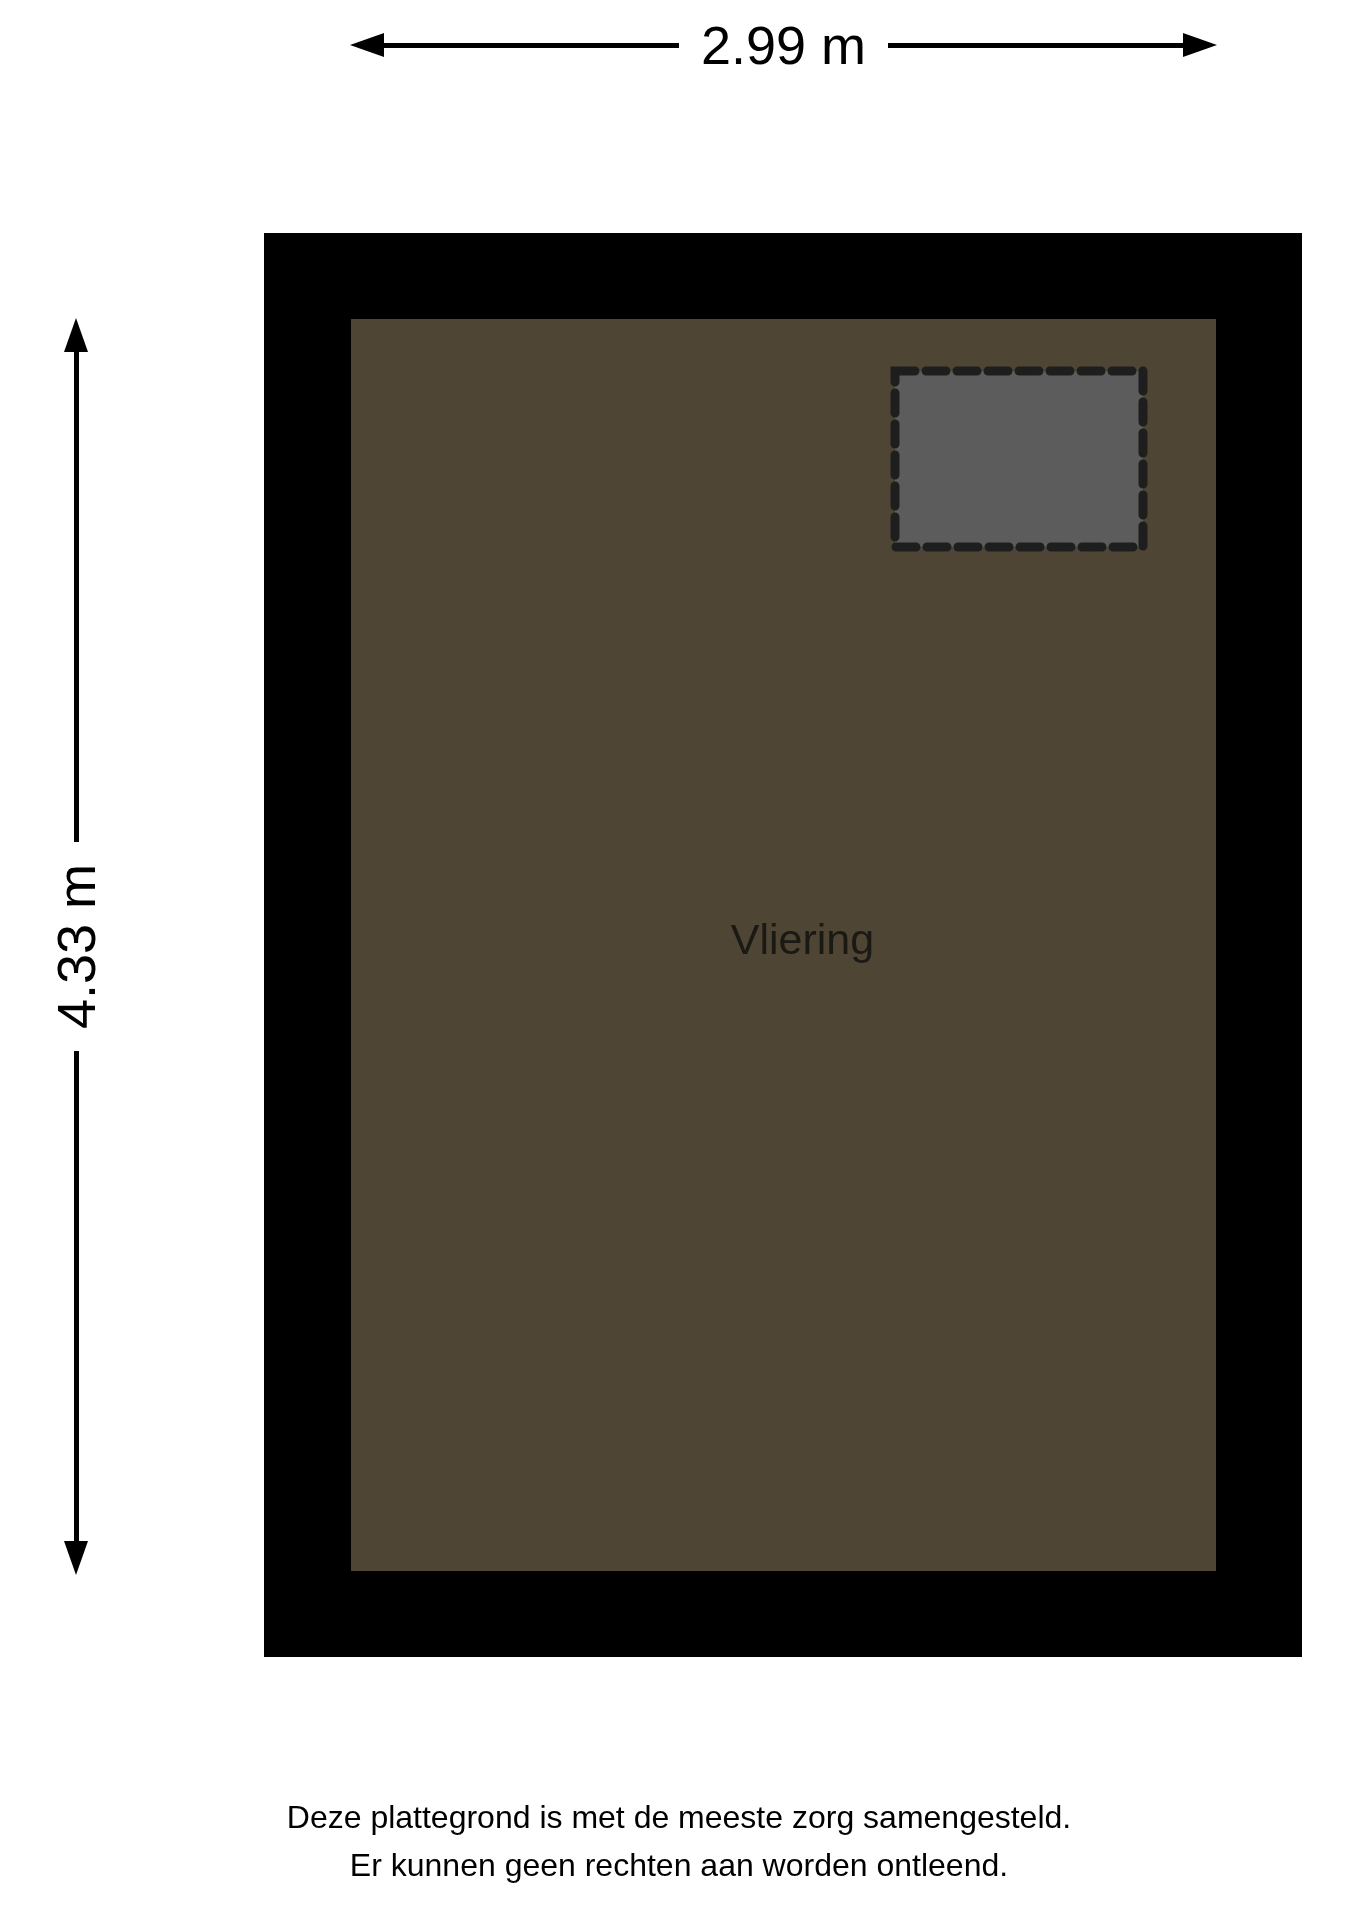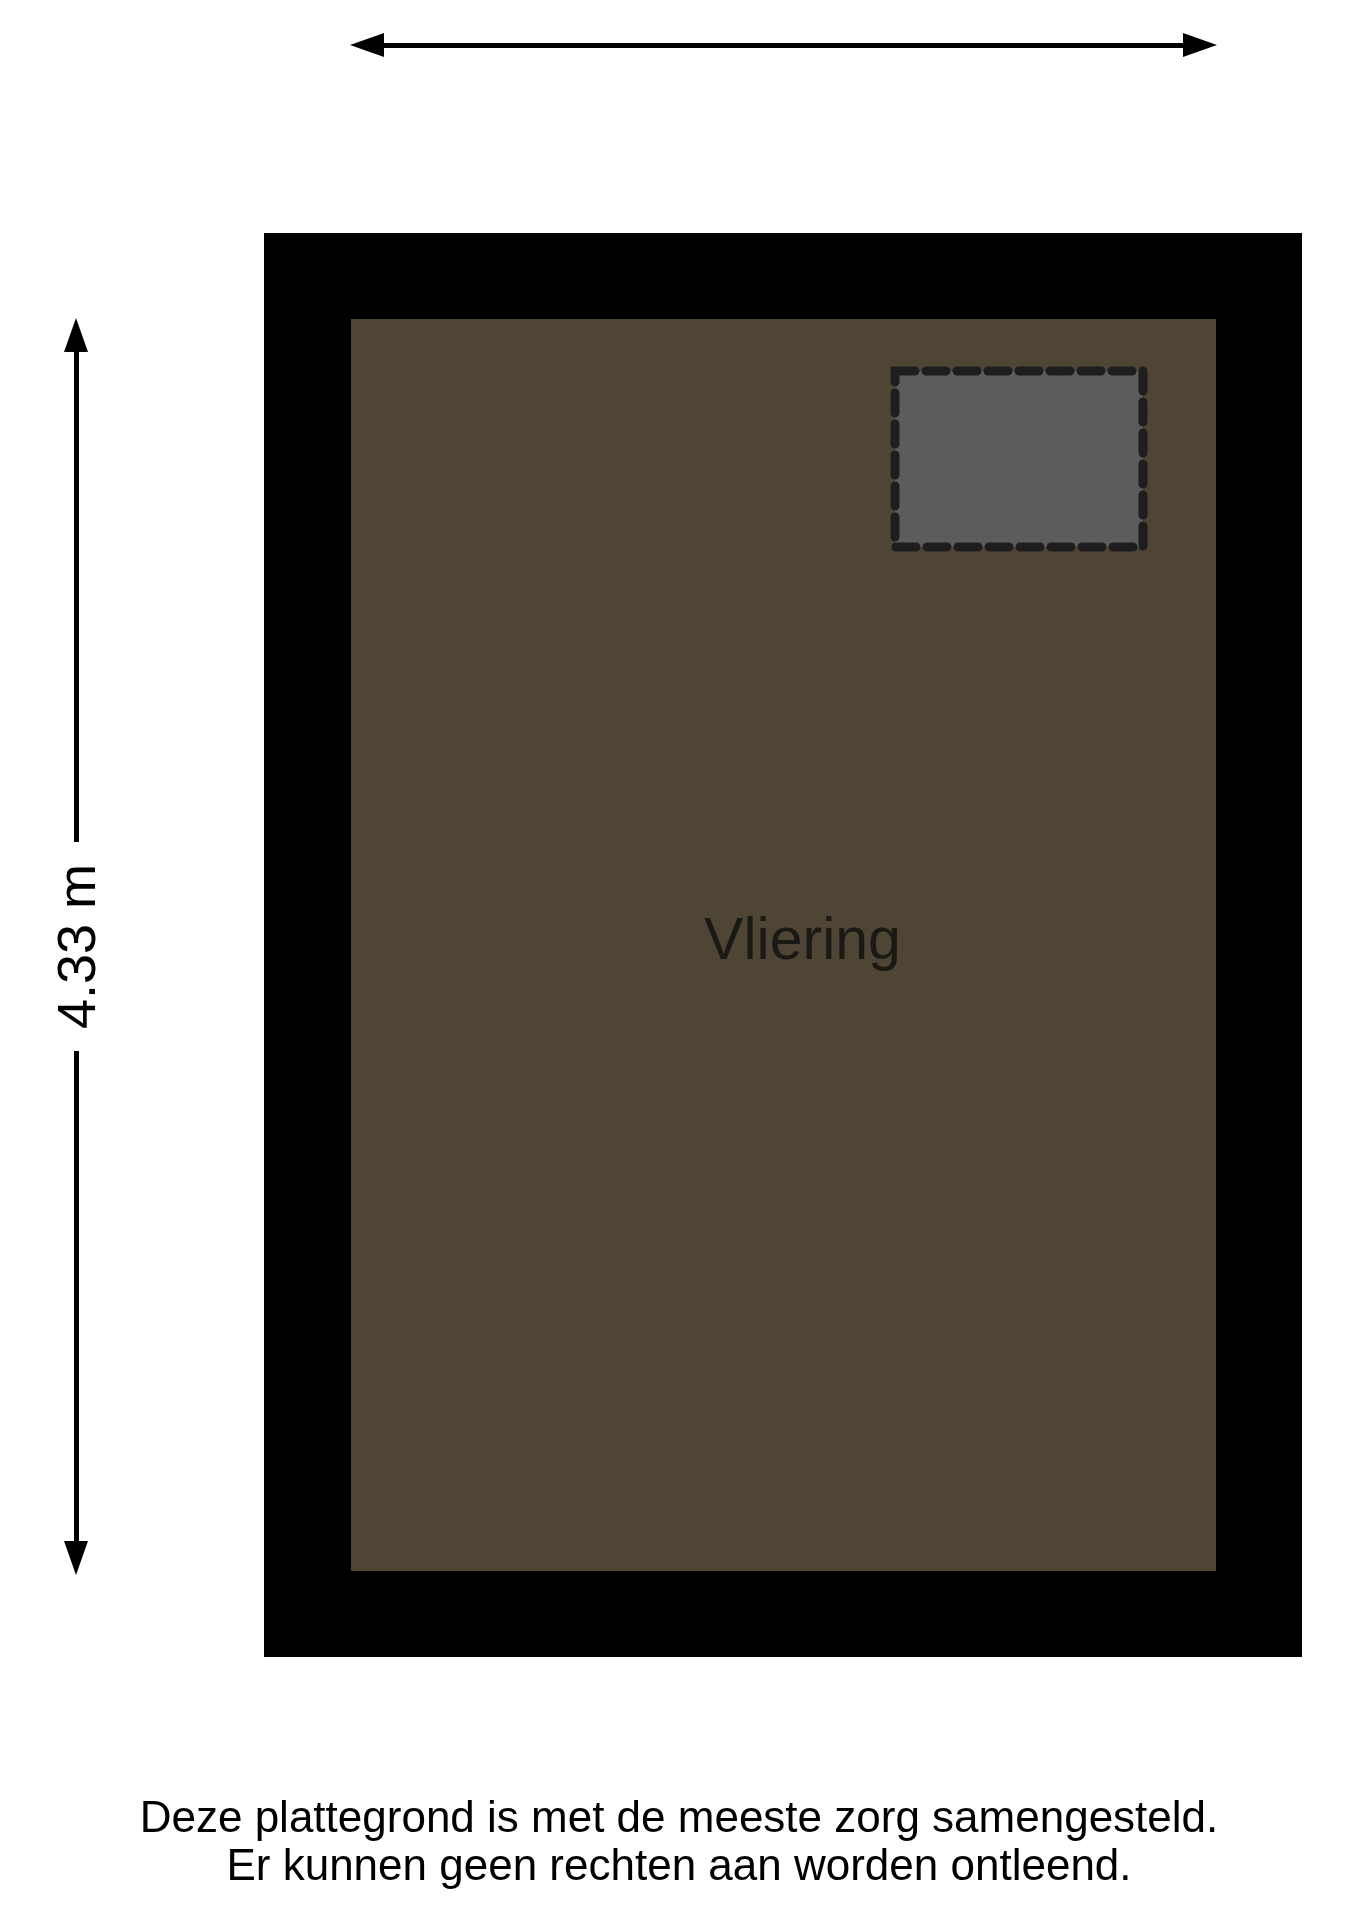--- a/index.html
+++ b/index.html
@@ -89,45 +89,46 @@
     stroke-dasharray: 20 11;
     stroke-linecap: round;
   }
   .room-label {
     position: absolute;
     left: 6px;
     right: 0;
     top: 588px;
     text-align: center;
     color: var(--room-text, #1b1914);
-    font-size: 59px;
+    font-size: 43px;
     line-height: 64px;
     padding-left: 32px;
   }
 
   
   .disclaimer {
     position: absolute;
     left: 0;
     width: 100%;
     top: 1793px;
     text-align: center;
-    font-size: 44px;
+    font-size: 32px;
     line-height: 48px;
     color: var(--disclaimer-text, #000);
   }
 </style>
 </head>
 <body>
 
 <div class="canvas">
 
   <div class="dim dim-h">
     <span class="ah ah-left"></span>
     <span class="dline"></span>
+    <span class="dlabel">2.99 m</span>
     <span class="dline"></span>
     <span class="ah ah-right"></span>
   </div>
 
   <div class="dim dim-v">
     <span class="ah ah-up"></span>
     <span class="dline"></span>
     <span class="dlabel dlabel-v">4.33 m</span>
     <span class="dline"></span>
     <span class="ah ah-down"></span>

